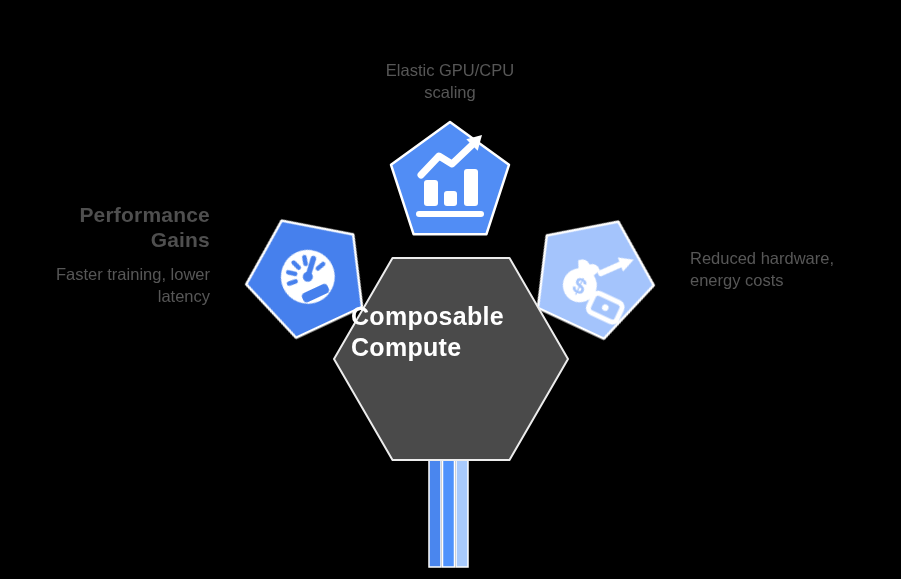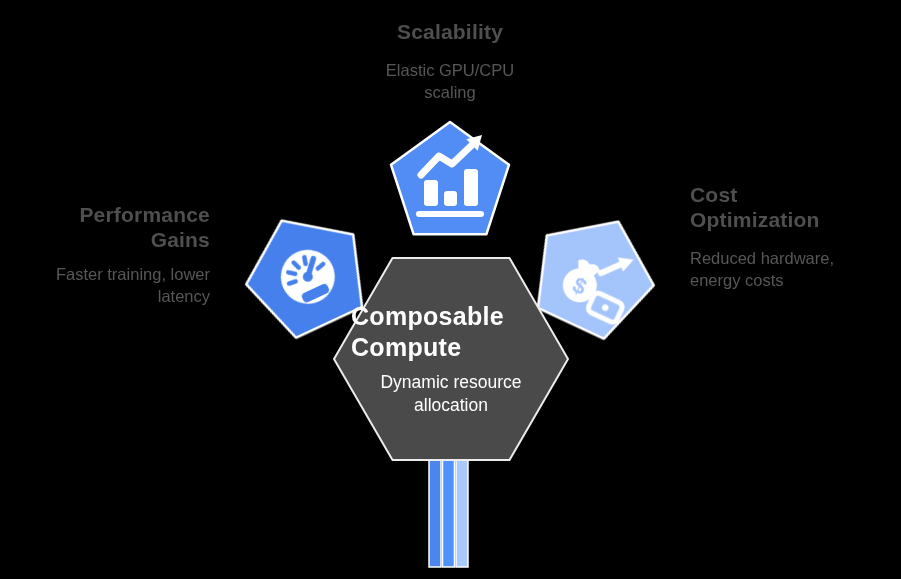--- a/index.html
+++ b/index.html
@@ -80,24 +80,21 @@
     <rect x="4" y="4" width="12" height="108" stroke="#ffffff" stroke-width="1.5" fill="#4a86ee"></rect>
     <rect x="17.5" y="4" width="12" height="108" stroke="#ffffff" stroke-width="1.5" fill="#4f92fc"></rect>
     <rect x="31" y="4" width="12" height="108" stroke="#ffffff" stroke-width="1.5" fill="#a8cafc"></rect>
   </svg>
 
   <svg class="abs" style="left:331px;top:257px;" width="240" height="210" viewBox="0 0 240 210">
     <polygon points="61.5,1 178.5,1 237,102 178.5,203 61.5,203 3,102" stroke="#ececec" stroke-width="2" stroke-linejoin="round" fill="#4a4a4a"></polygon>
   </svg>
 
   <div class="abs hex-title" style="left:351px;top:301px;width:200px;">Composable Compute</div>
-  <div class="abs hex-desc" style="left:351px;top:371px;width:200px;">Dynamic resource allocation</div>
 
-  <div class="abs node-title t-center" style="left:330px;top:20px;width:240px;">Scalability</div>
   <div class="abs node-desc t-center" style="left:365px;top:60px;width:170px;">Elastic GPU/CPU scaling</div>
 
   <div class="abs node-title t-right" style="left:60px;top:183px;width:150px;margin-top:20px;">Performance Gains</div>
   <div class="abs node-desc t-right" style="left:30px;top:264px;width:180px;">Faster training, lower latency</div>
 
-  <div class="abs node-title t-left" style="left:690px;top:183px;width:160px;">Cost Optimization</div>
   <div class="abs node-desc t-left" style="left:690px;top:248px;width:160px;">Reduced hardware, energy costs</div>
 
 </div>
 
 </body></html>

